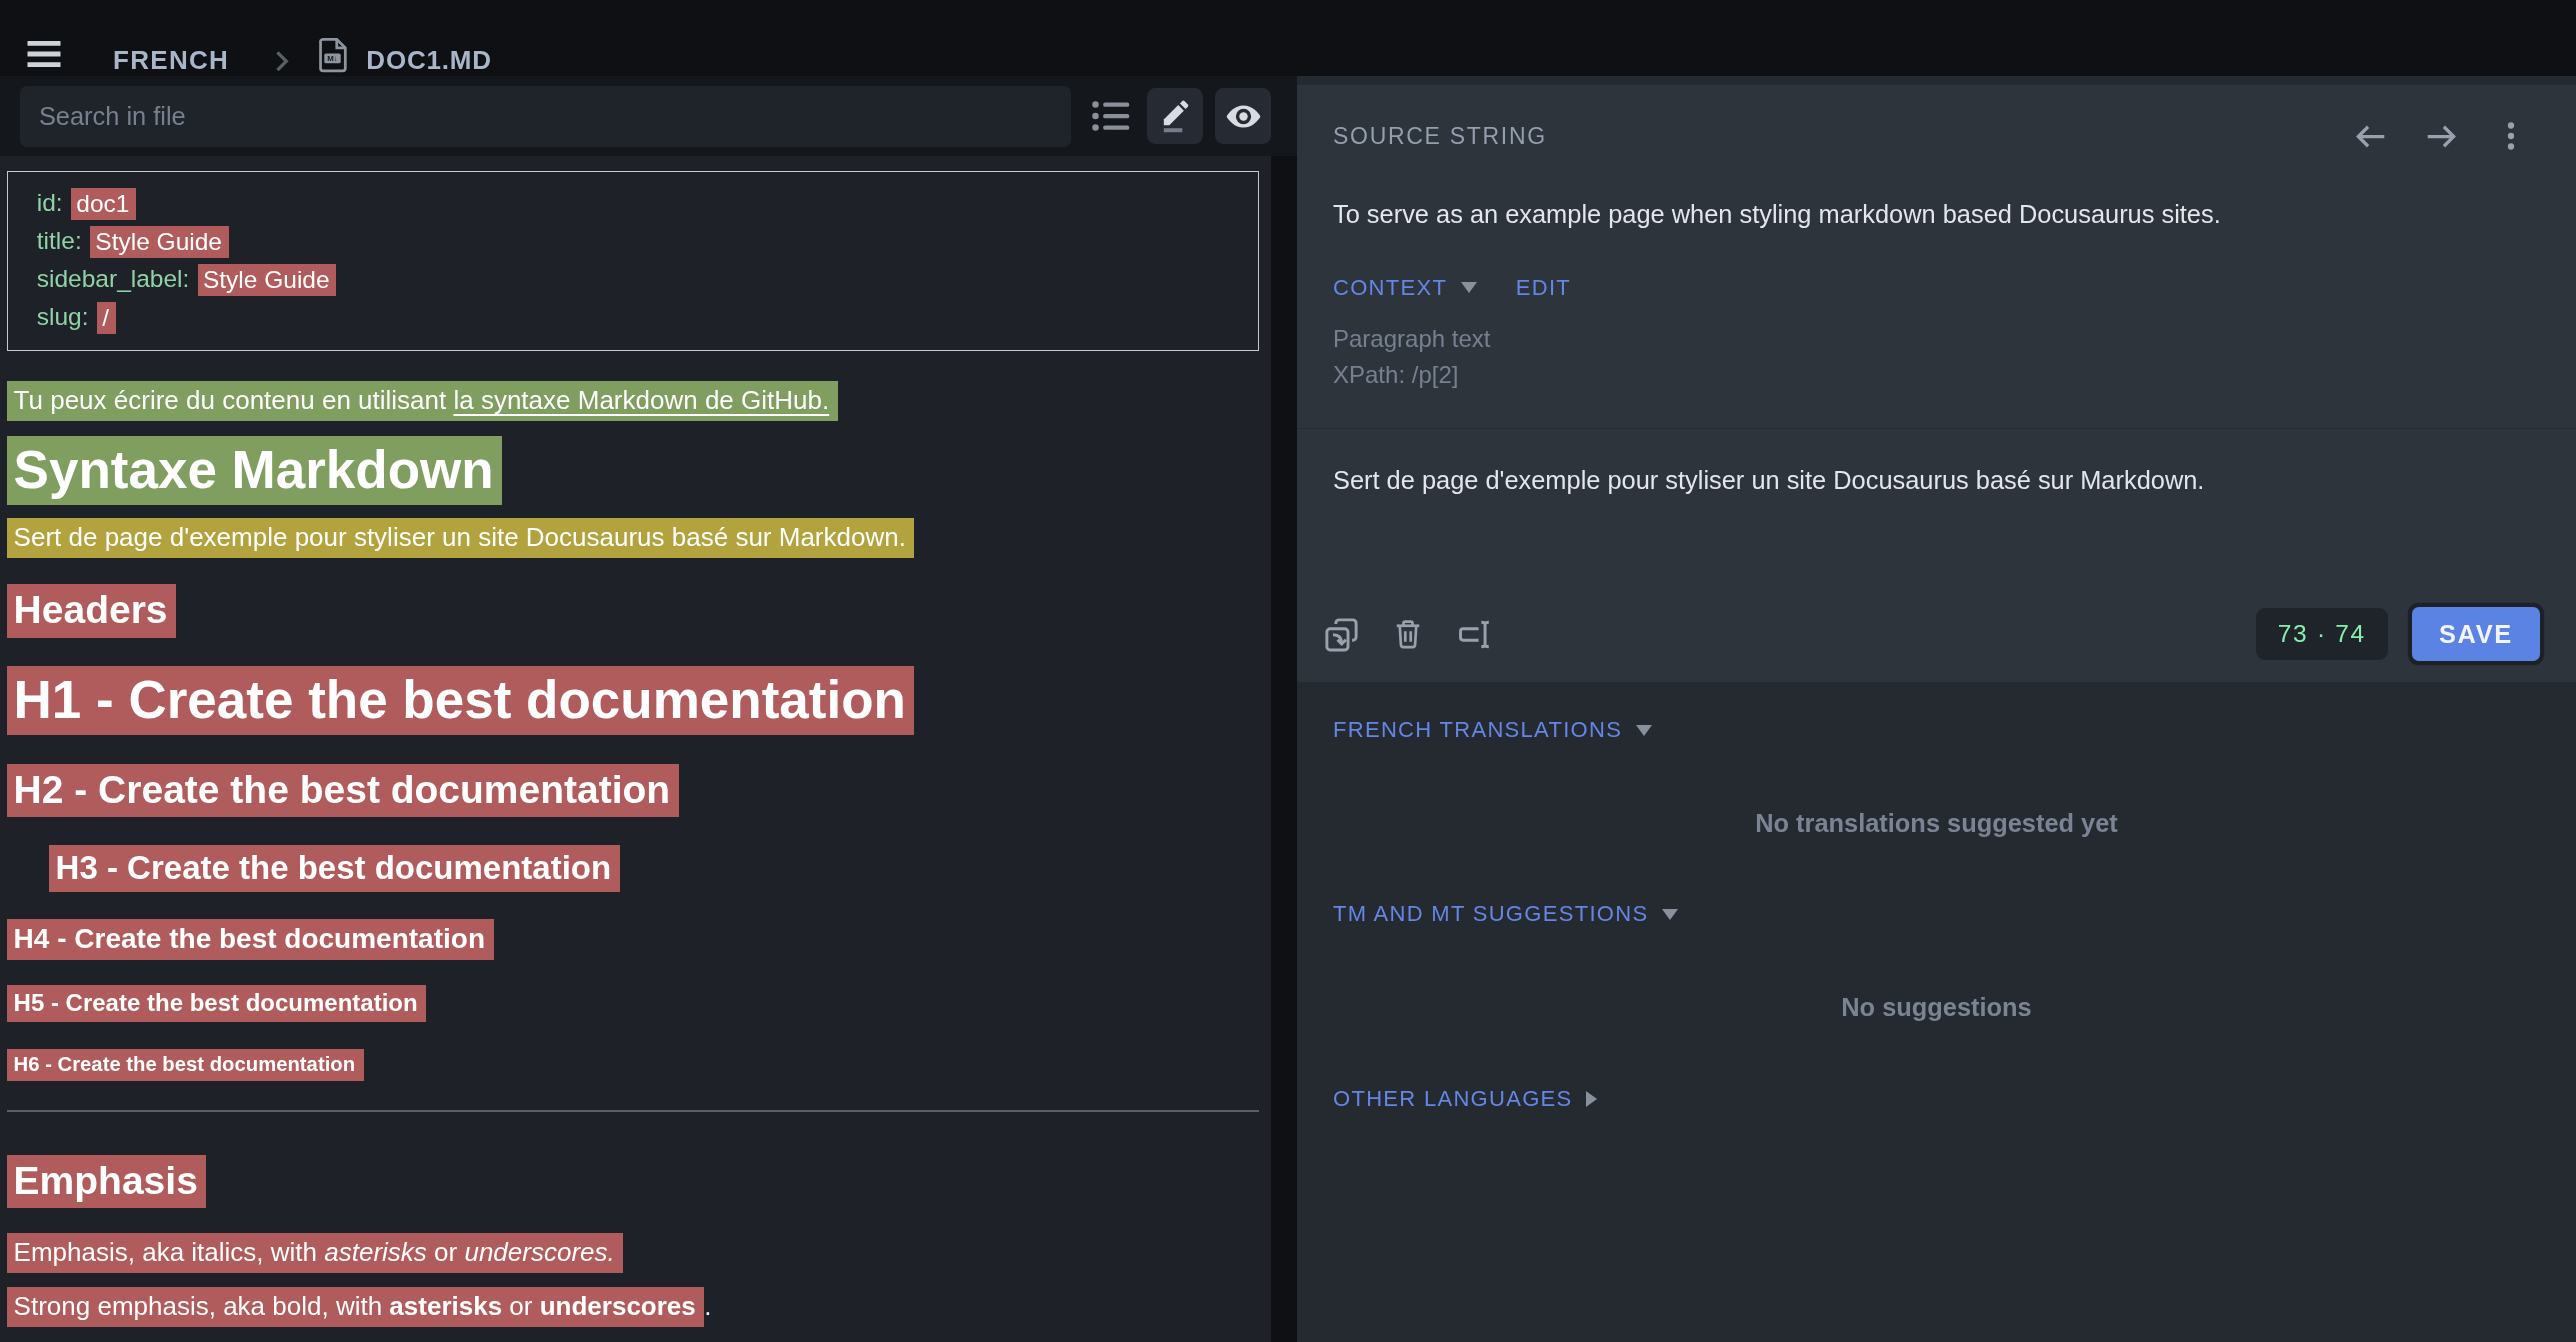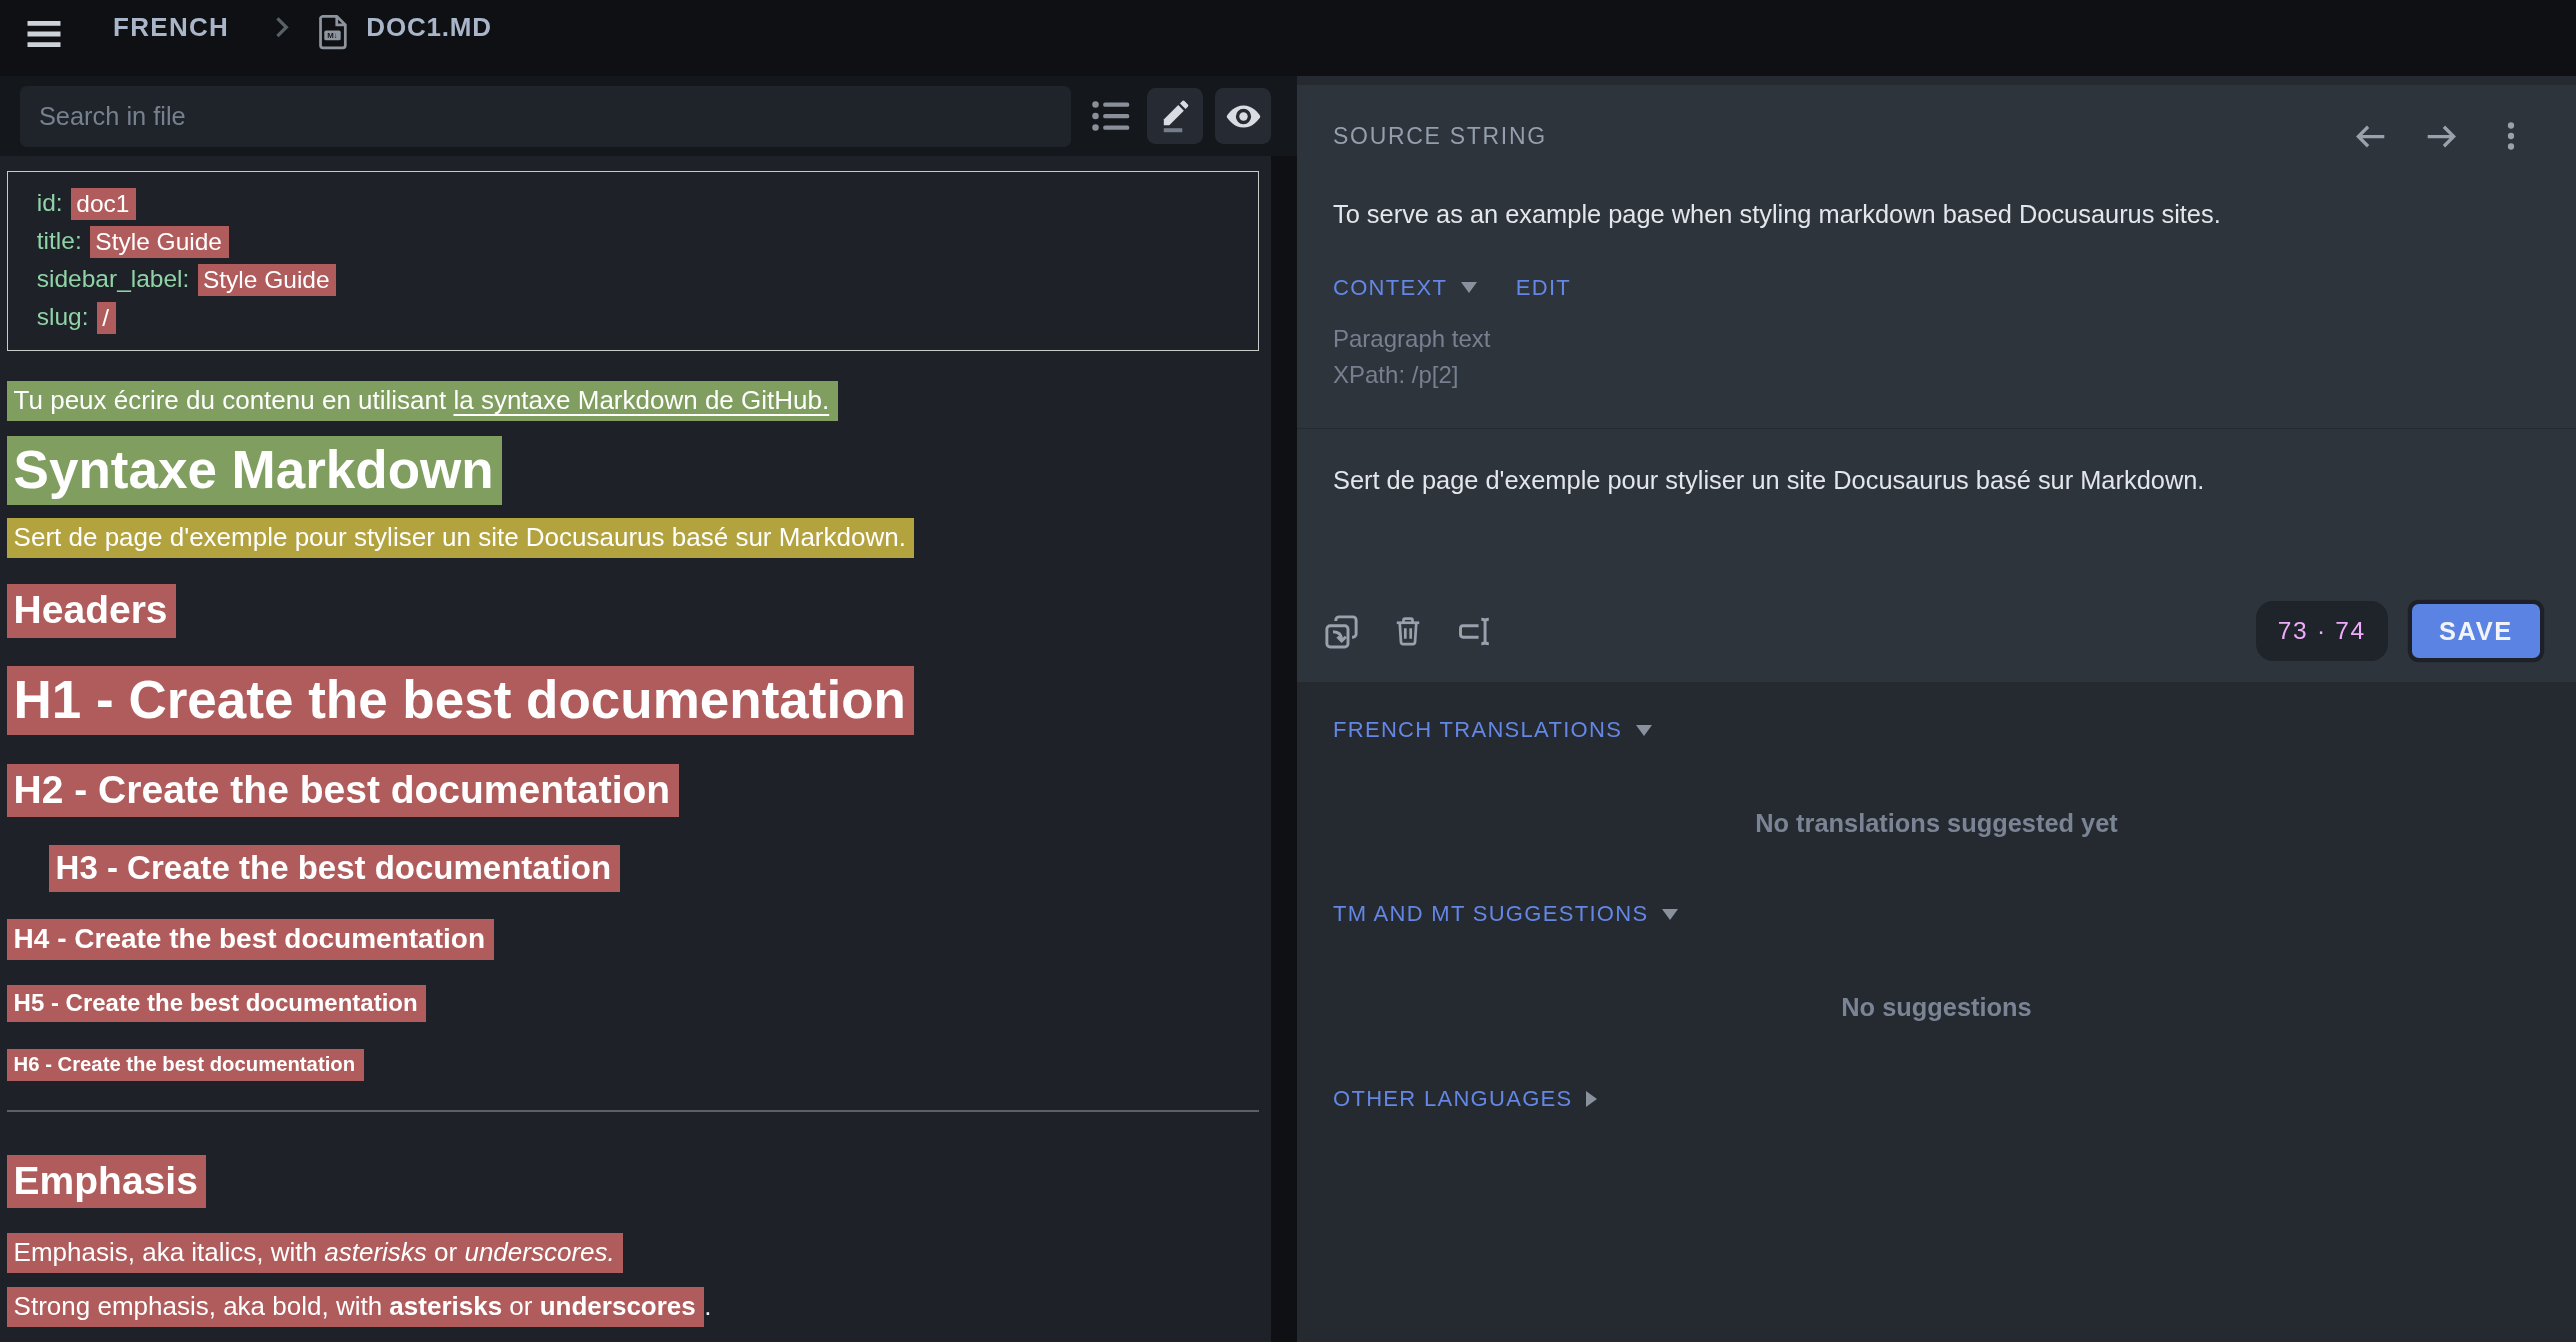--- a/index.html
+++ b/index.html
@@ -4,21 +4,21 @@
 <style>
   * { margin:0; padding:0; box-sizing:border-box; }
   html,body { width:2576px; height:1342px; }
   body {
     position:relative; overflow:hidden;
     background:#0e1013;
     font-family:"Liberation Sans", sans-serif;
     color:#f2f3f5;
   }
   
-  .app-bar { position:absolute; top:12px; left:0; width:2576px; height:76px; display:flex; align-items:flex-start; background:#0e1013; }
+  .app-bar { position:absolute; top:0; left:0; width:2576px; height:76px; display:flex; align-items:flex-end; background:#0e1013; }
   .hamburger { margin-left:22px; width:44px; height:44px; display:flex; align-items:center; cursor:pointer; }
   .crumb { margin-left:47px; font-size:26px; font-weight:700; letter-spacing:1.3px; color:#a9b5c8; cursor:pointer; }
   .crumb-chevron { margin-left:37px; display:flex; }
   .file-icon { margin-left:15.2px; display:flex; }
   .file-name { margin-left:13.5px; font-size:26px; font-weight:700; letter-spacing:0.8px; color:#a9b5c8; }
 
   
   .left-panel { position:absolute; top:76px; left:0; width:1445px; bottom:0; }
   .search-row { position:absolute; top:0; left:0; right:0; height:80px; background:#14171b; display:flex; align-items:center; }
   .search-input {
@@ -85,22 +85,22 @@
   .tri-down { width:0; height:0; border-left:8.5px solid transparent; border-right:8.5px solid transparent; border-top:11px solid #89919d; margin-left:13.5px; }
   .tri-right { width:0; height:0; border-top:8.5px solid transparent; border-bottom:8.5px solid transparent; border-left:11px solid #89919d; margin-left:13.5px; }
   .meta-line { font-size:24px; color:#778090; }
   .meta-1 { margin-top:24px; }
   .meta-2 { margin-top:8.5px; }
   .card-divider { margin:39px -47px 0 -36px; border:none; border-top:1.7px solid #262b31; }
   .translation-text { margin-top:37px; font-size:25.4px; color:#e3e6ec; }
   .card-toolbar { position:absolute; left:25.4px; right:36px; bottom:20.3px; display:flex; align-items:center; }
   .tool-icon { margin-right:29px; display:flex; cursor:pointer; }
   .char-badge {
-    margin-left:auto; height:60px; padding:0 22px; background:#1f242b; border-radius:17px;
-    display:flex; align-items:center; color:#f0abfc; font-size:24.5px; letter-spacing:1.7px;
+    margin-left:auto; height:52px; padding:0 22px; background:#1f242b; border-radius:9px;
+    display:flex; align-items:center; color:#86efac; font-size:24.5px; letter-spacing:1.7px;
   }
   .save-btn {
     margin-left:24px; height:54px; padding:0 27px; background:#5b83e3; border:none; border-radius:6.8px;
     box-shadow:0 0 0 4.2px #1d2127; color:#f2f4f8; font-size:25.4px; font-weight:700; letter-spacing:1.7px;
     font-family:"Liberation Sans", sans-serif; cursor:pointer; display:flex; align-items:center;
   }
 
   .sections { position:absolute; top:605px; left:0; right:0; bottom:0; padding:36px 36px 0; }
   .section-header { display:flex; align-items:center; cursor:pointer;text-align:right; }
   .empty-msg { text-align:center; font-size:25.4px; color:#7b8494;font-weight:bold; }

